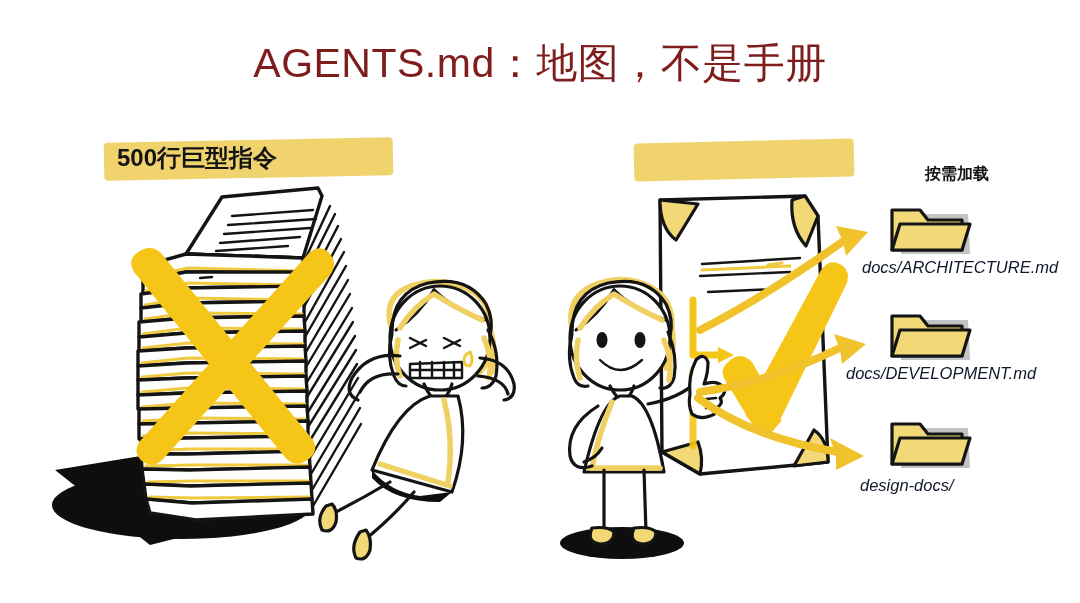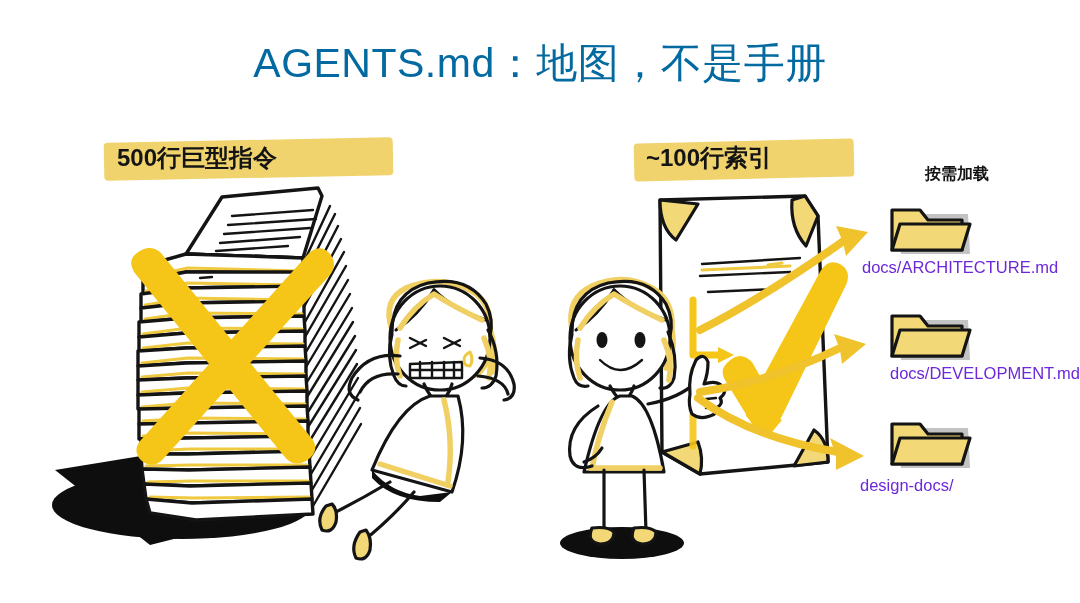--- a/index.html
+++ b/index.html
@@ -19,21 +19,21 @@
   
   #title {
     position: absolute;
     top: 36px;
     left: 0;
     width: 1080px;
     text-align: center;
     font-size: 41px;
     font-weight: 500;
     letter-spacing: 0.5px;
-    color: #0369a1;
+    color: #7f1d1d;
     white-space: nowrap;
   }
 
   
   .hl-label {
     position: absolute;
     font-size: 24px;
     font-weight: bold;
     color: #141414;
     white-space: nowrap;
@@ -62,26 +62,27 @@
     font-weight: bold;
     color: #141414;
     white-space: nowrap;
     z-index: 6;
   }
 
   
   .folder-label {
     position: absolute;
     font-size: 16.5px;
-    color: #6d28d9;
+    color: #0f172a;
     white-space: nowrap;
     z-index: 6;
+    font-style: italic;
   }
   #folder-label-0 { left: 862px; top: 258px; }
-  #folder-label-1 { left: 890px; top: 364px; }
+  #folder-label-1 { left: 846px; top: 364px; }
   #folder-label-2 { left: 860px; top: 476px; }
 
   
   .art {
     position: absolute;
     left: 0;
     top: 0;
     width: 1080px;
     height: 603px;
     z-index: 3;
@@ -93,21 +94,20 @@
 <body>
 
 <div id="canvas">
 
   <div id="title">AGENTS.md：地图，不是手册</div>
 
   <div class="hl-swatch" id="swatch-left"></div>
   <div class="hl-label" id="label-left">500行巨型指令</div>
 
   <div class="hl-swatch" id="swatch-right"></div>
-  <div class="hl-label" id="label-right">~100行索引</div>
 
   <svg class="art" viewBox="0 0 1080 603">
     <defs>
       <style>
         .ink   { fill: none; stroke: #141414; stroke-width: 3.2; stroke-linecap: round; stroke-linejoin: round; }
         .ink-t { fill: none; stroke: #141414; stroke-width: 2.4; stroke-linecap: round; stroke-linejoin: round; }
         .ylw   { fill: none; stroke: #EFC93F; stroke-width: 3.0; stroke-linecap: round; stroke-linejoin: round; }
         .acc-s { fill: none; stroke: #F5C518; stroke-width: 7; stroke-linecap: round; stroke-linejoin: round; }
         .acc-f { fill: #F5C518; }
         .fold  { fill: #F2D876; stroke: #141414; stroke-width: 3.2; stroke-linejoin: round; }

